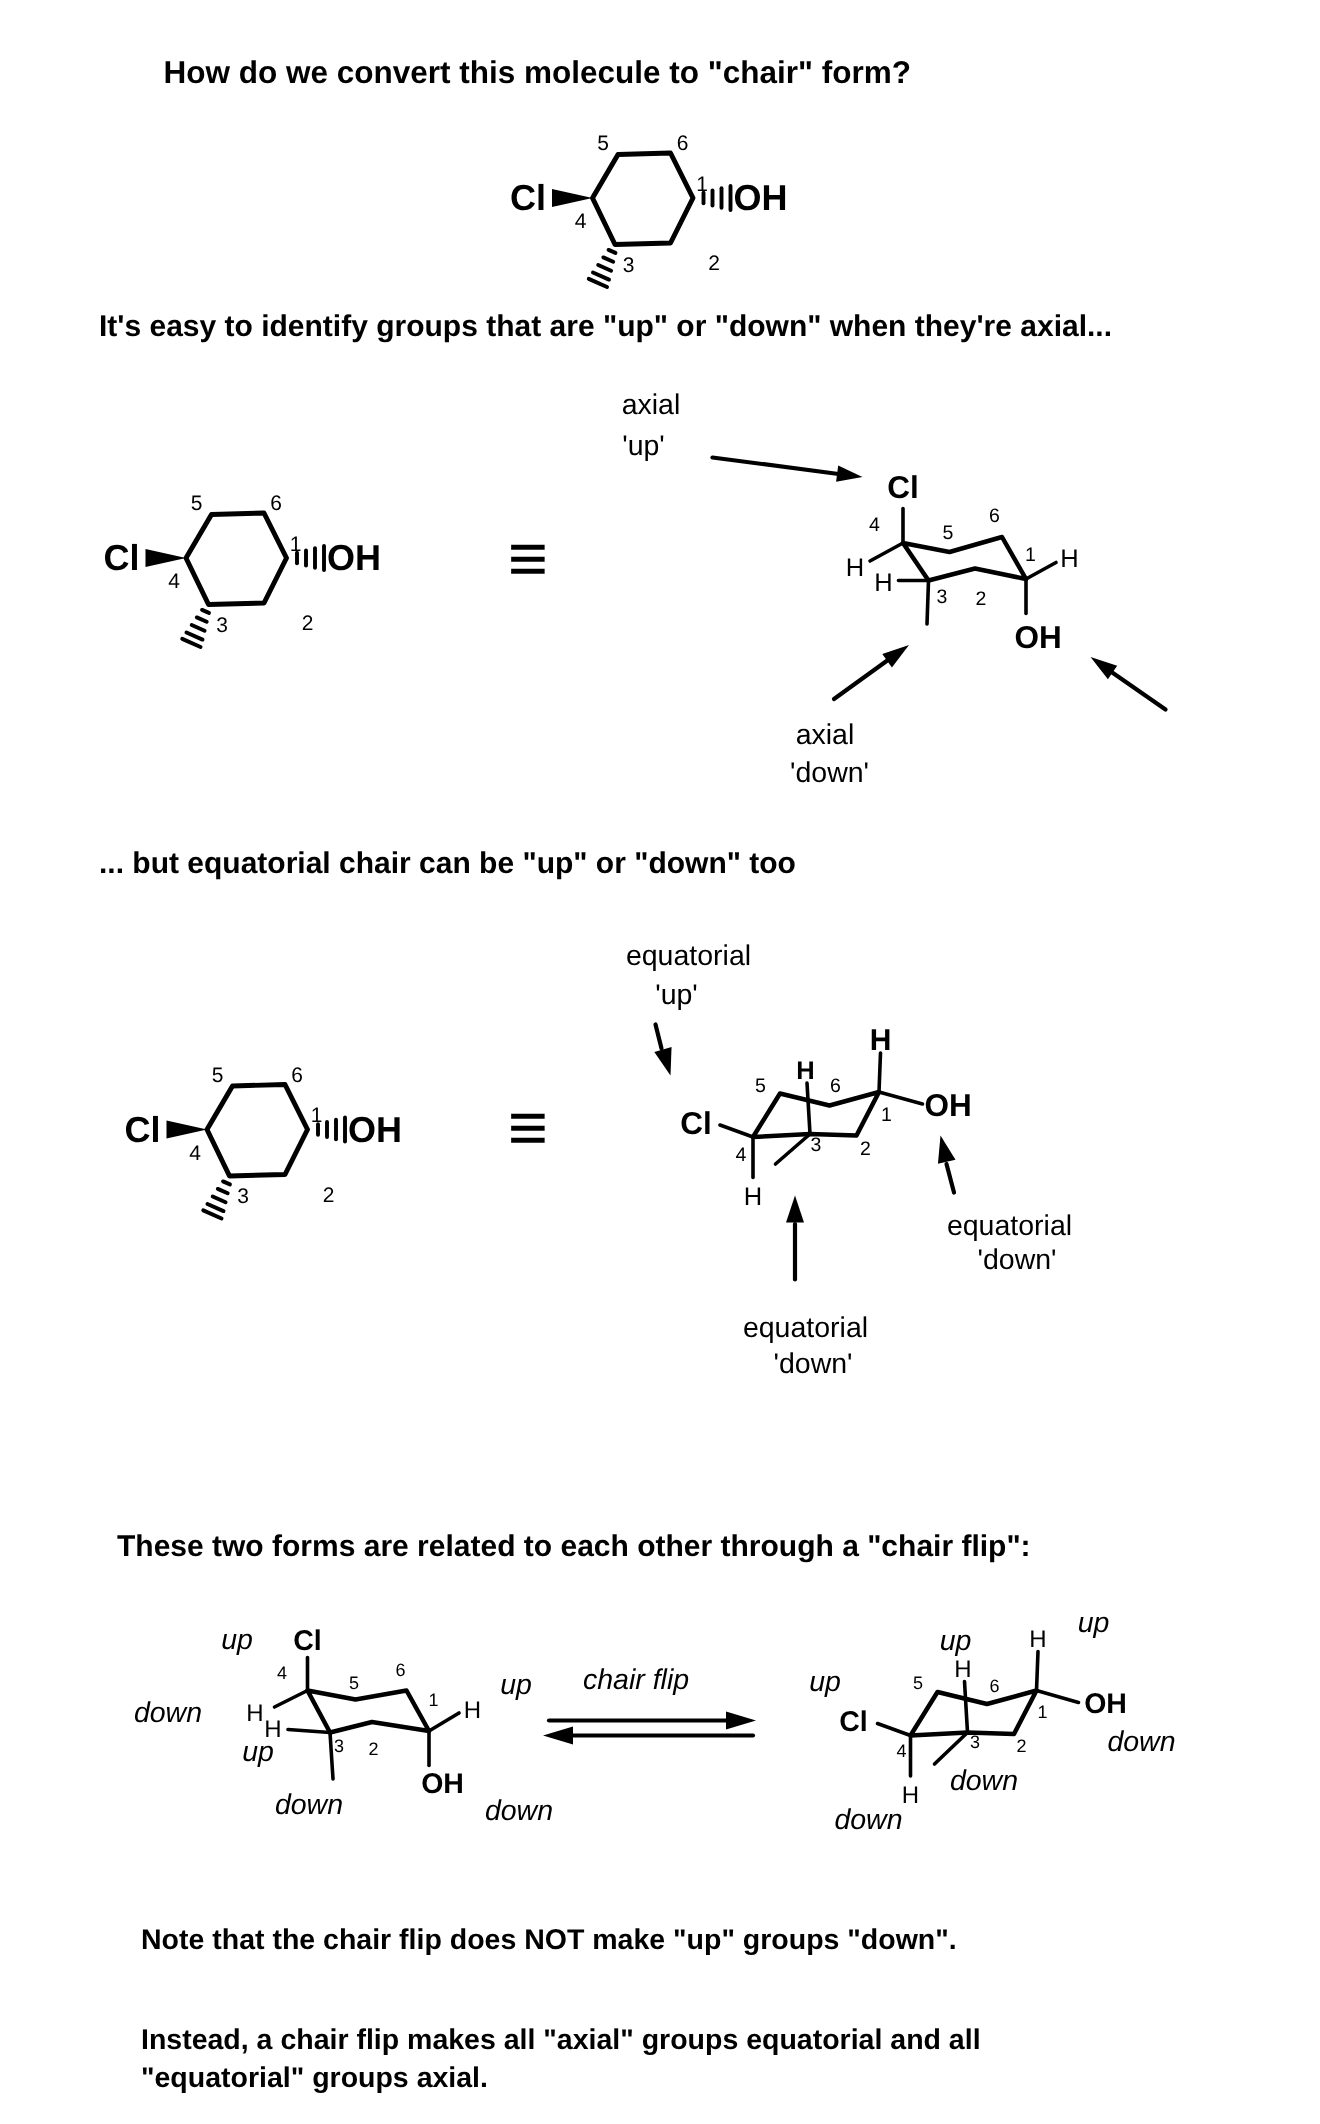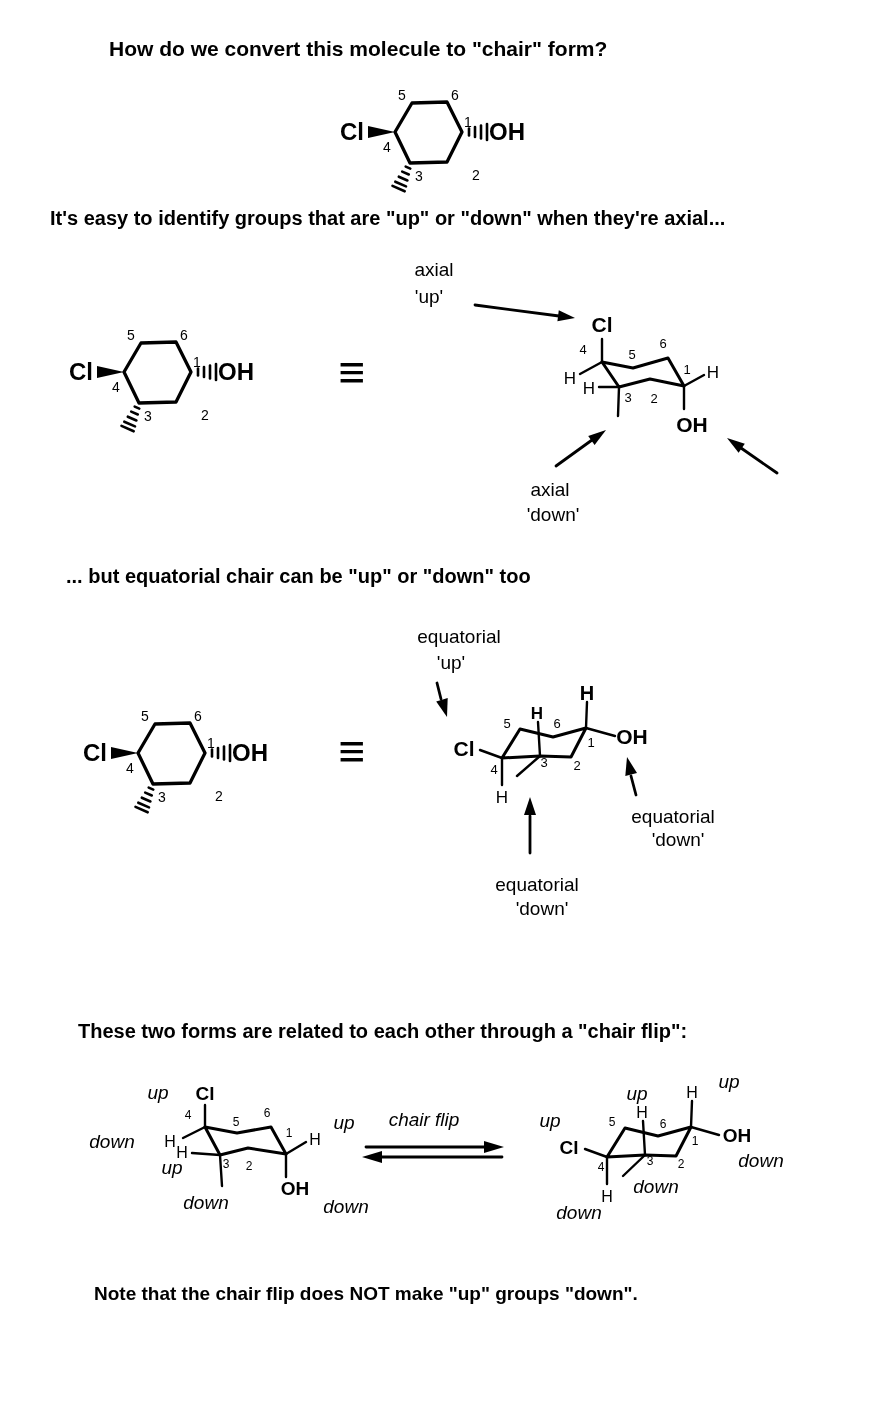--- a/index.html
+++ b/index.html
@@ -33,24 +33,25 @@
   .flip-lbl{font-size:19px;font-style:italic;fill:#000;}
   .equiv{font-size:46px;font-weight:bold;}
   .mid{text-anchor:middle;}
 </style>
 </head>
 <body>
 
 <div class="page">
 
   <div class="abs title" style="left:109px;top:37px;">How do we convert this molecule to "chair" form?</div>
-  <div class="abs heading" style="left:50px;top:207px;">It's easy to identify groups that are "up" or "down" when they're axial...</div>
+  <div class="abs heading" style="left:66px;top:207px;">It's easy to identify groups that are "up" or "down" when they're axial...</div>
   <div class="abs heading" style="left:66px;top:565px;">... but equatorial chair can be "up" or "down" too</div>
   <div class="abs heading" style="left:78px;top:1020px;">These two forms are related to each other through a "chair flip":</div>
   <div class="abs note" style="left:94px;top:1281px;width:700px;">Note that the chair flip does NOT make "up" groups "down".</div>
+  <div class="abs note" style="left:94px;top:1348px;width:610px;">Instead, a chair flip makes all "axial" groups equatorial and all "equatorial" groups axial.</div>
 
   <svg width="880" height="1416" viewBox="0 0 880 1416">
 
     <g id="flatmol" transform="translate(335,85)">
       <path class="ringbond ringbond-lg" d="M77,18 L112,17 L127,47 L112,77 L75,78 L60,47 Z"></path>
       <polygon points="60,47 33,41 33,53" fill="#000"></polygon>
       <g>
         <line class="hash" x1="134" y1="43.5" x2="134" y2="50.5"></line>
         <line class="hash" x1="140" y1="42" x2="140" y2="52"></line>
         <line class="hash" x1="146" y1="40.5" x2="146" y2="53.5"></line>

